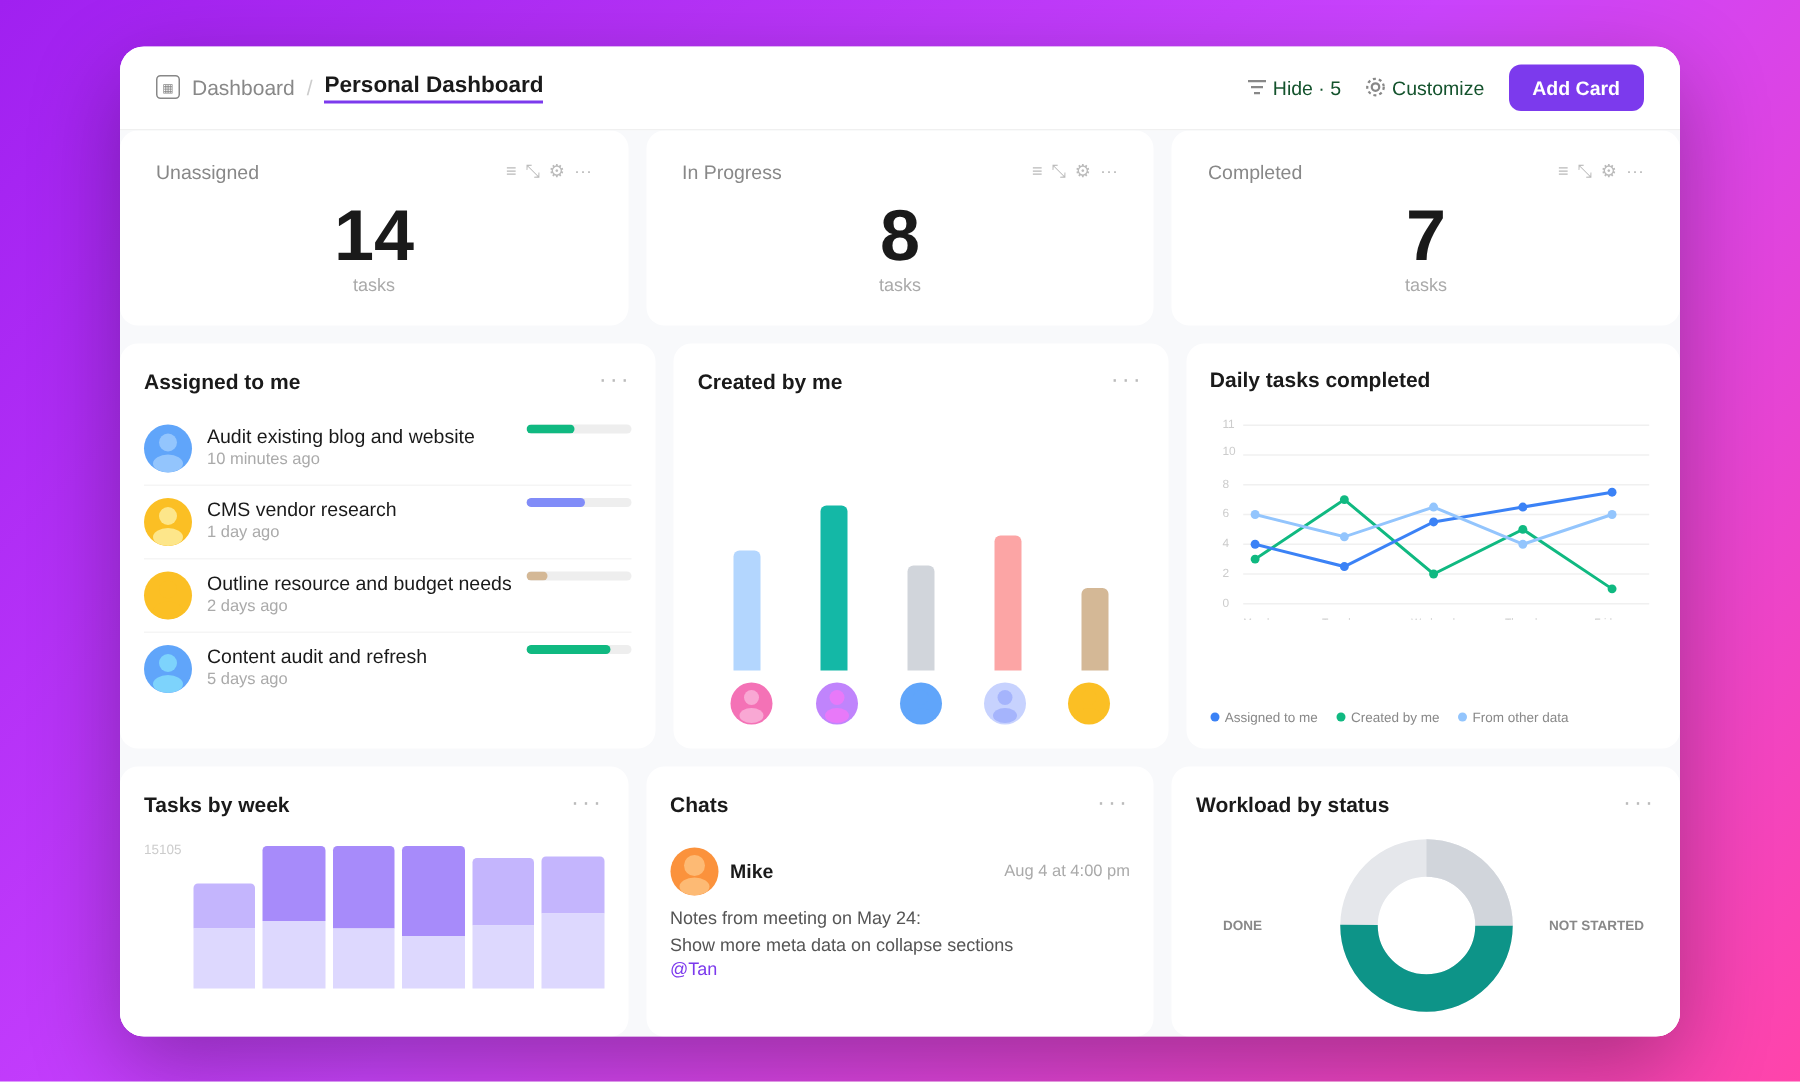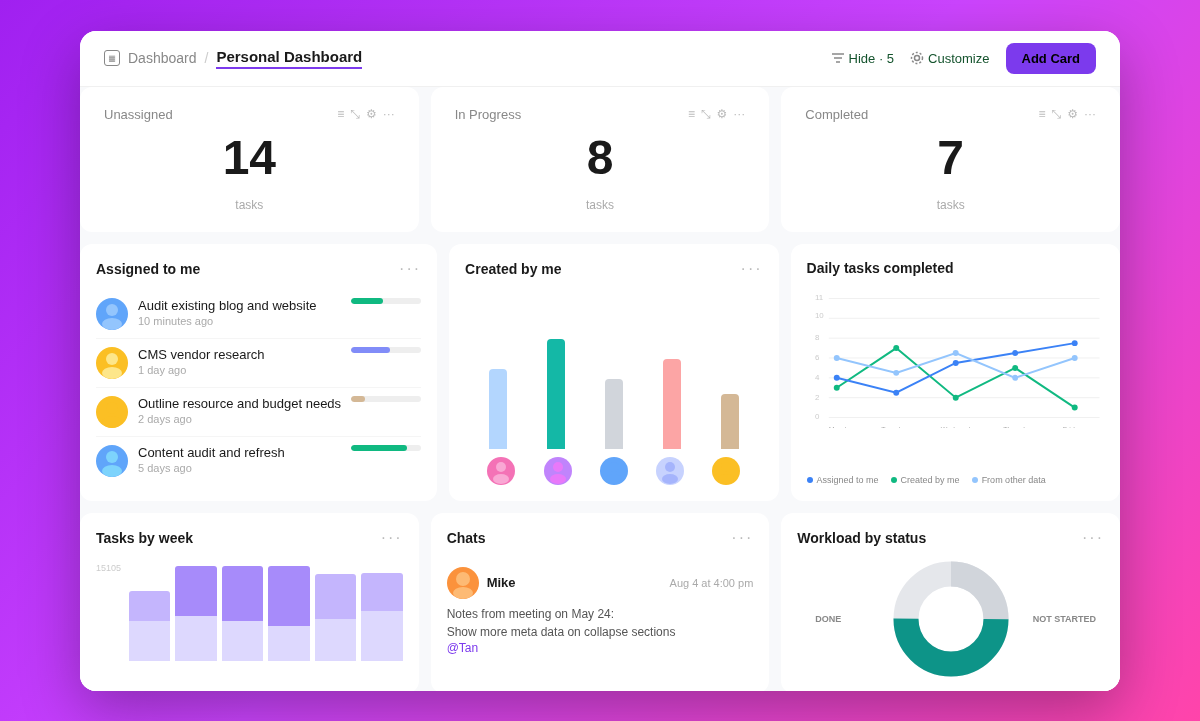--- a/index.html
+++ b/index.html
@@ -65,21 +65,21 @@
       align-items: center;
       gap: 4px;
       font-size: 13px;
       color: #14532d;
       cursor: pointer;
       background: none;
       border: none;
     }
     .add-card-btn {
       background: #7c3aed;
-      color: #000000;
+      color: #ffffff;
       border: none;
       border-radius: 8px;
       padding: 8px 16px;
       font-size: 13px;
       font-weight: 600;
       cursor: pointer;
     }
     
     .main-content {
       flex: 1;
@@ -121,21 +121,21 @@
       font-size: 48px;
       font-weight: 700;
       color: #1a1a1a;
       line-height: 1;
       text-align: center;
     }
     .stat-sub {
       font-size: 12px;
       color: #aaa;
       text-align: center;
-      margin-top: 16px;
+      margin-top: 1px;
     }
     
     .middle-row {
       display: grid;
       grid-template-columns: 1fr 1fr 1fr;
       gap: 12px;
       flex: 1;
     }
     .card {
       background: #fff;

